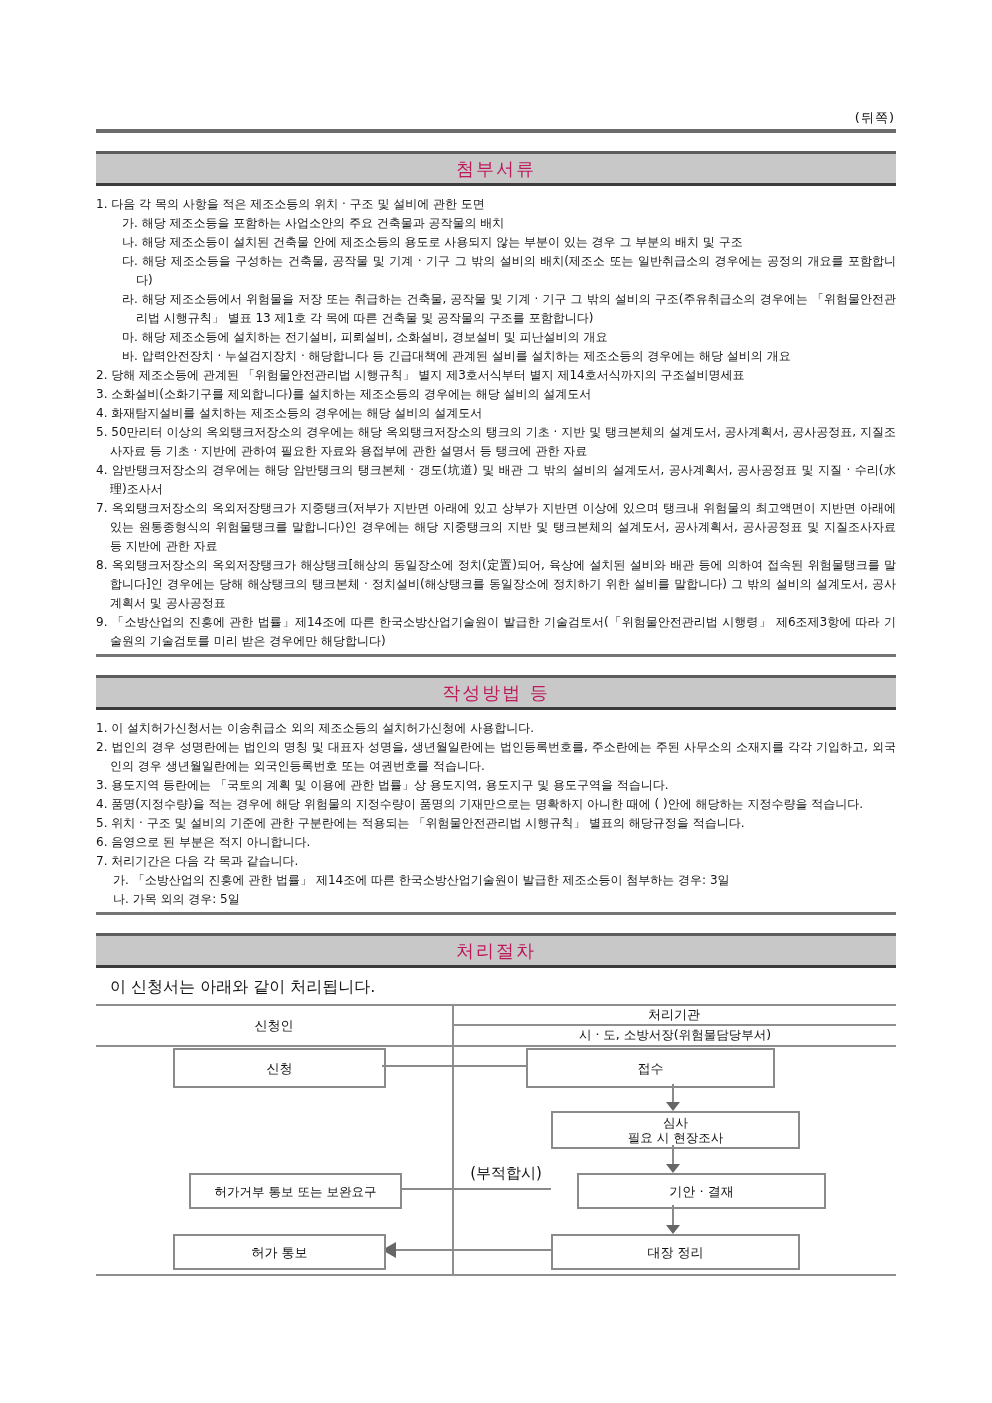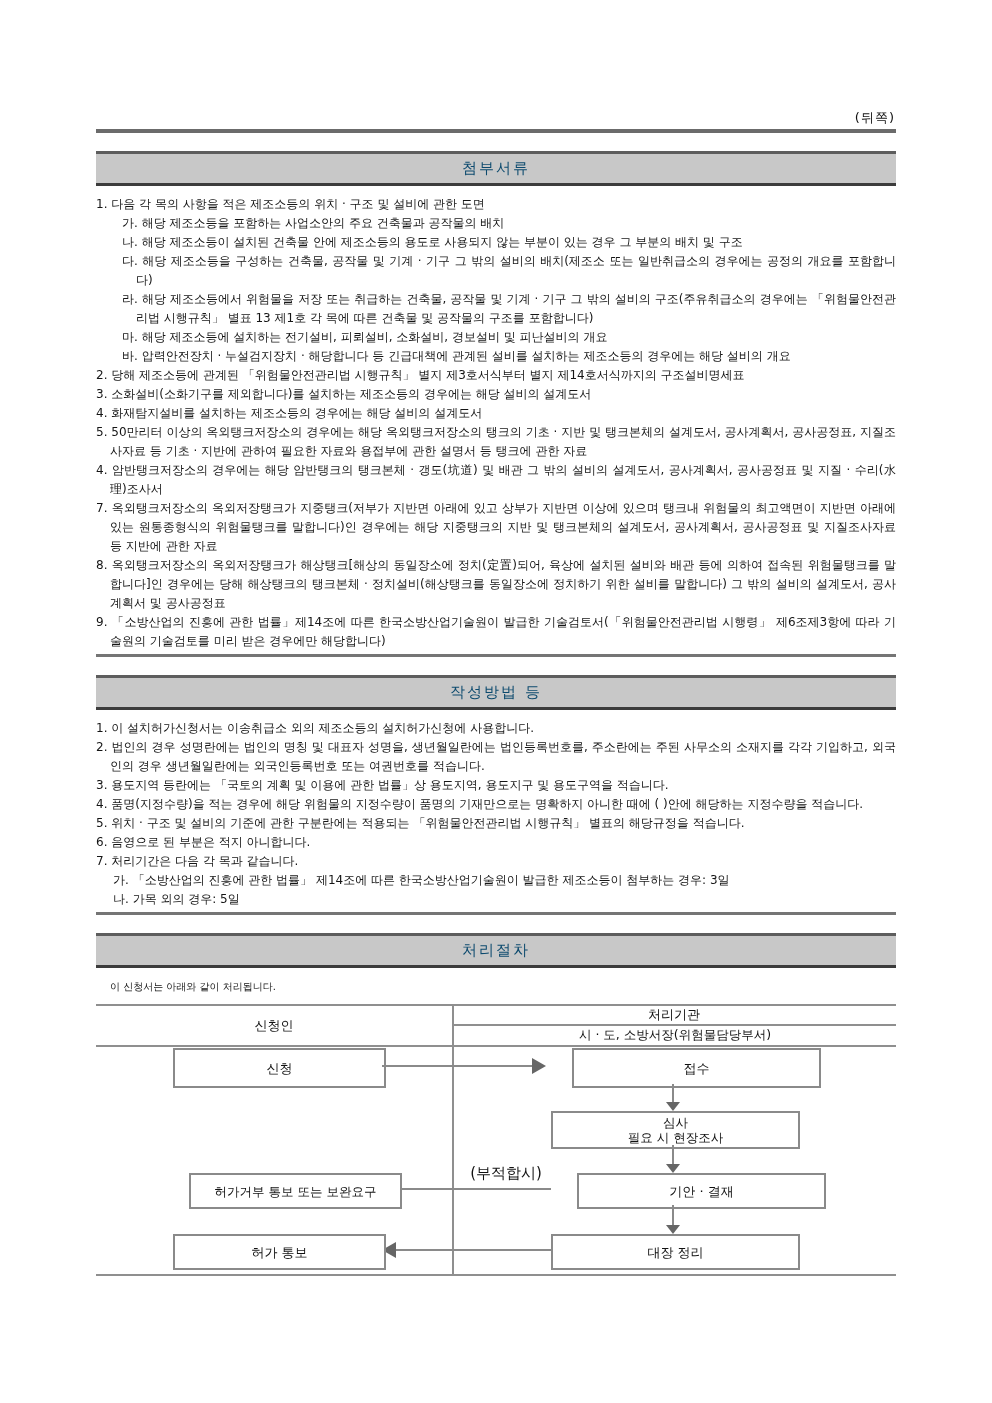--- a/index.html
+++ b/index.html
@@ -3,43 +3,43 @@
 <meta charset="utf-8">
 <style>
   html,body{margin:0;padding:0;background:#ffffff;}
   .page{position:relative;width:992px;height:1403px;background:#ffffff;overflow:hidden;
         font-family:"DejaVu Sans","Liberation Sans",sans-serif;color:#151515;border-radius:22px;}
   .back-label{position:absolute;top:109px;right:97px;font-size:13px;color:#111;letter-spacing:1px;}
   .content{position:absolute;left:96px;top:129px;width:800px;}
   .rule-top{height:4px;background:#6b6b6b;margin-bottom:13px;}
   .sep{height:3px;background:#757575;margin-top:3px;margin-bottom:4px;}
   .bar{background:#c8c8c8;border-top:3px solid #5d5d5d;border-bottom:3px solid #3c3c3c;
-       height:29px;line-height:29px;text-align:center;font-size:15px;color:#0c4a6e;letter-spacing:2px;margin-top:18px;}
+       height:29px;line-height:29px;text-align:center;font-size:18px;color:#be185d;letter-spacing:2px;margin-top:18px;}
   .doclist{margin:9px 0 2px 0;font-size:12px;line-height:19px;text-align:justify;}
   .doclist .line{margin:0;}
   .line.num{padding-left:14px;text-indent:-14px;}
   .line.sub{padding-left:40px;text-indent:-14px;}
   .line.sub2{padding-left:31px;text-indent:-14px;}
-  .intro{margin:9px 0 8px 14px;font-size:10px;line-height:19px;}
+  .intro{margin:9px 0 8px 14px;font-size:16px;line-height:19px;}
   
   .flow{position:relative;height:274px;margin-top:2px;font-size:13px;}
   .tl{position:absolute;background:#8f8f8f;}
   .flow .l-top{left:0;right:0;top:0;height:2px;}
   .flow .l-mid{left:356px;right:0;top:20px;height:2px;}
   .flow .l-hdr{left:0;right:0;top:41px;height:2px;}
   .flow .l-bot{left:0;right:0;top:270px;height:2px;}
   .flow .l-div{left:356px;top:0;width:2px;height:272px;}
   .hdr-cell{position:absolute;text-align:center;color:#111;}
   .hdr-applicant{left:0;width:356px;top:13px;}
   .hdr-agency{left:356px;right:0;top:2px;}
   .hdr-agency2{left:358px;right:0;top:23px;font-size:12.5px;}
   .fbox{position:absolute;background:#fff;border:2px solid #8a8a8a;text-align:center;
         display:flex;flex-direction:column;justify-content:center;line-height:15px;color:#111;}
   .b-apply {left:77px; top:44px; width:209px;height:36px;}
-  .b-receipt{left:476px;top:44px; width:245px;height:36px;}
+  .b-receipt{left:430px;top:44px; width:245px;height:36px;}
   .b-review {left:455px;top:107px;width:245px;height:34px;font-size:12.5px;}
   .b-draft  {left:455px;top:169px;width:245px;height:32px;margin-left:26px;}
   .b-ledger {left:455px;top:230px;width:245px;height:32px;}
   .b-reject {left:77px; top:169px;width:209px;height:32px;font-size:12.5px;margin-left:16px;}
   .b-notify {left:77px; top:230px;width:209px;height:32px;}
   .hline{position:absolute;height:2px;background:#8a8a8a;}
   .vline{position:absolute;width:2px;background:#8a8a8a;}
   .tri-right{position:absolute;width:0;height:0;border-top:8px solid transparent;
              border-bottom:8px solid transparent;border-left:14px solid #666;}
   .tri-left{position:absolute;width:0;height:0;border-top:8px solid transparent;

